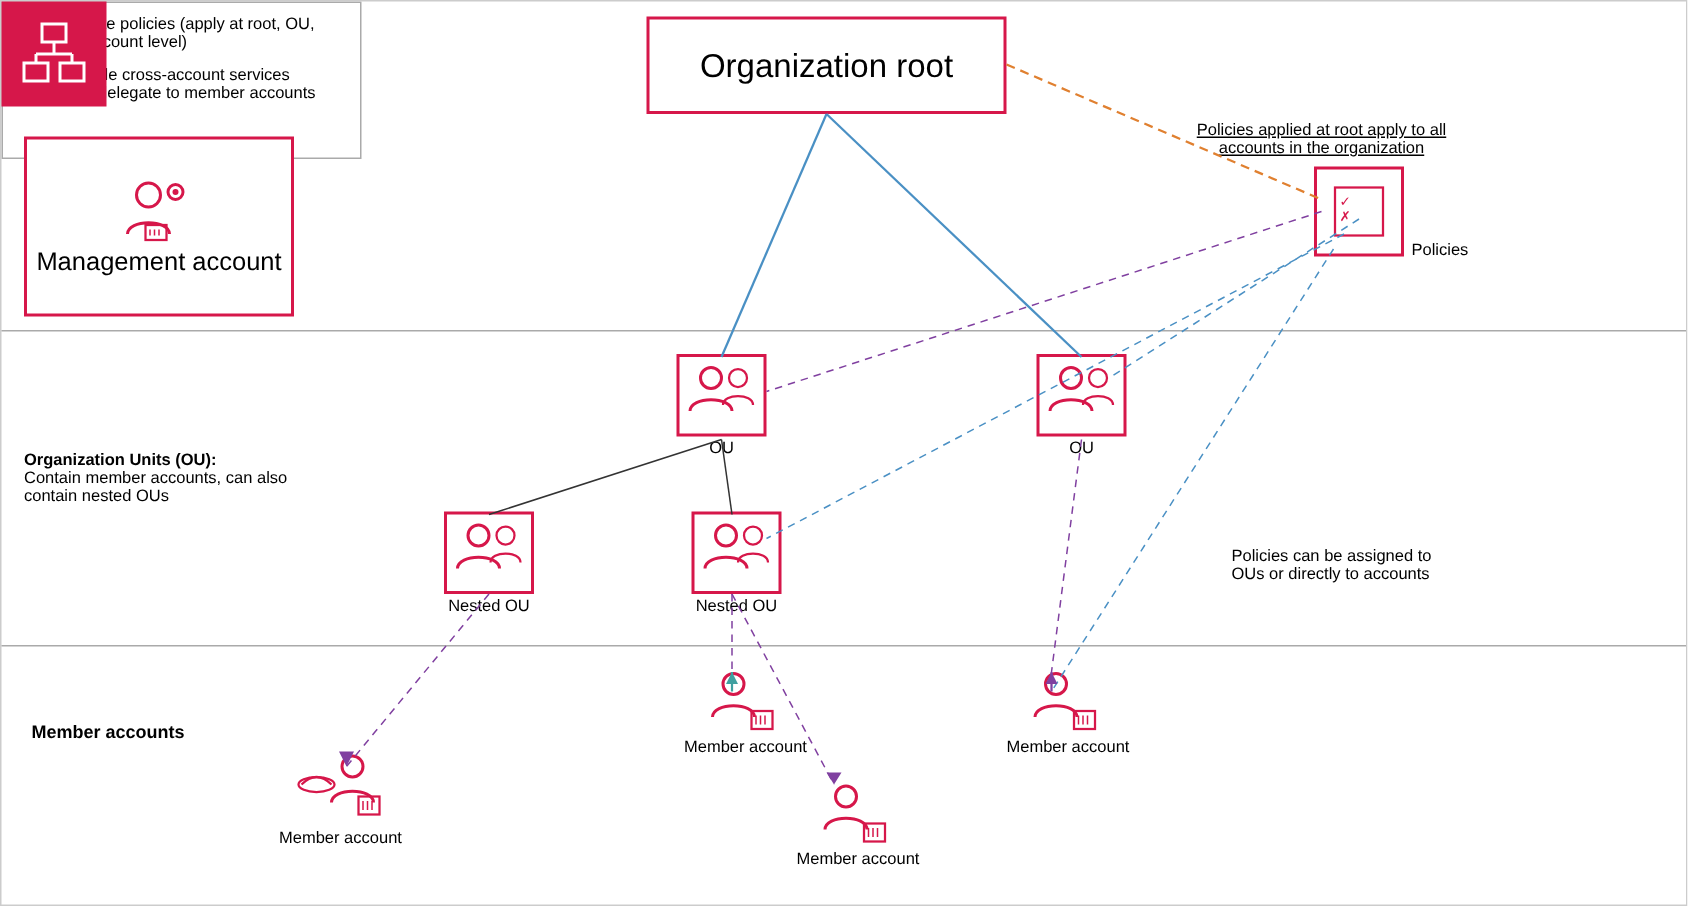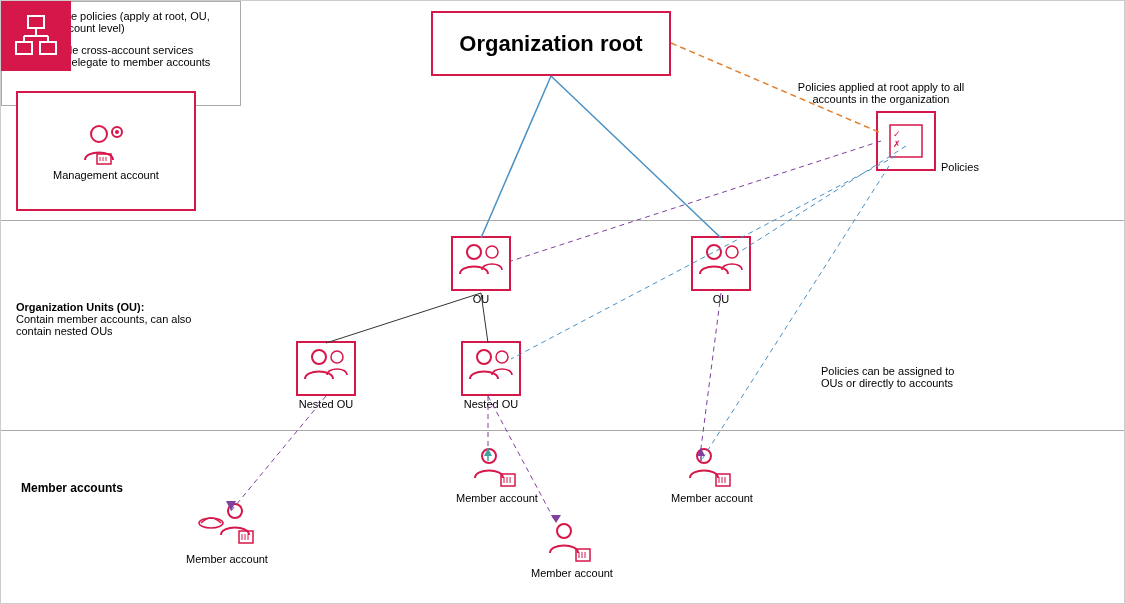--- a/index.html
+++ b/index.html
@@ -61,21 +61,21 @@
       justify-content: center;
       padding: 6px;
     }
 
     .org-root-box {
       top: 10px;
       left: 430px;
       width: 240px;
       height: 65px;
       font-size: 22px;
-      font-weight: bold;
+      font-weight: normal;
       text-align: center;
     }
 
     .mgmt-box {
       top: 90px;
       left: 15px;
       width: 180px;
       height: 120px;
     }
 
@@ -166,21 +166,21 @@
       <path d="M4 38 C4 28 32 28 32 38" fill="none" stroke="#d6174a" stroke-width="2"></path>
 
       <circle cx="36" cy="10" r="5" fill="none" stroke="#d6174a" stroke-width="2"></circle>
       <circle cx="36" cy="10" r="2" fill="#d6174a"></circle>
 
       <rect x="16" y="32" width="14" height="10" fill="none" stroke="#d6174a" stroke-width="1.5"></rect>
       <line x1="19" y1="35" x2="19" y2="39" stroke="#d6174a" stroke-width="1"></line>
       <line x1="22" y1="35" x2="22" y2="39" stroke="#d6174a" stroke-width="1"></line>
       <line x1="25" y1="35" x2="25" y2="39" stroke="#d6174a" stroke-width="1"></line>
     </svg>
-    <span style="font-size:11px;text-align:center;margin-top:2px;">Management account</span>
+    <span style="font-size:17px;text-align:center;margin-top:2px;">Management account</span>
   </div>
 
   <div class="info-box">
     <div style="display:flex;align-items:flex-start;margin-bottom:6px;">
 
       <svg width="28" height="28" viewBox="0 0 28 28" style="flex-shrink:0;margin-right:6px;">
         <rect x="2" y="2" width="24" height="24" fill="none" stroke="#d6174a" stroke-width="1.5"></rect>
         <line x1="6" y1="8" x2="22" y2="8" stroke="#d6174a" stroke-width="1.5"></line>
         <line x1="6" y1="13" x2="22" y2="13" stroke="#d6174a" stroke-width="1.5"></line>
         <line x1="6" y1="18" x2="22" y2="18" stroke="#d6174a" stroke-width="1.5"></line>
@@ -209,21 +209,21 @@
   <div class="node-box policies-box">
     <svg width="36" height="36" viewBox="0 0 36 36">
       <rect x="2" y="2" width="32" height="32" fill="none" stroke="#d6174a" stroke-width="1.5"></rect>
       <text x="5" y="14" font-size="9" fill="#d6174a">✓</text>
       <text x="5" y="24" font-size="9" fill="#d6174a">✗</text>
     </svg>
   </div>
   <div style="position:absolute;top:160px;left:940px;font-size:11px;">Policies</div>
 
   <div style="position:absolute;top:80px;left:780px;font-size:11px;width:200px;text-align:center;">
-    <span style="white-space:pre-line;">Policies applied at root apply to all
+    <span style="white-space:pre-line;text-decoration:underline;">Policies applied at root apply to all
 accounts in the organization</span>
   </div>
 
   <div class="ou-node" style="left:450px;top:235px;">
     <div class="ou-icon-box">
       <svg width="50" height="44" viewBox="0 0 50 44">
         <circle cx="18" cy="10" r="7" fill="none" stroke="#d6174a" stroke-width="2"></circle>
         <path d="M4 32 C4 22 32 22 32 32" fill="none" stroke="#d6174a" stroke-width="2"></path>
         <circle cx="36" cy="10" r="6" fill="none" stroke="#d6174a" stroke-width="1.5"></circle>
         <path d="M26 28 C26 20 46 20 46 28" fill="none" stroke="#d6174a" stroke-width="1.5"></path>

